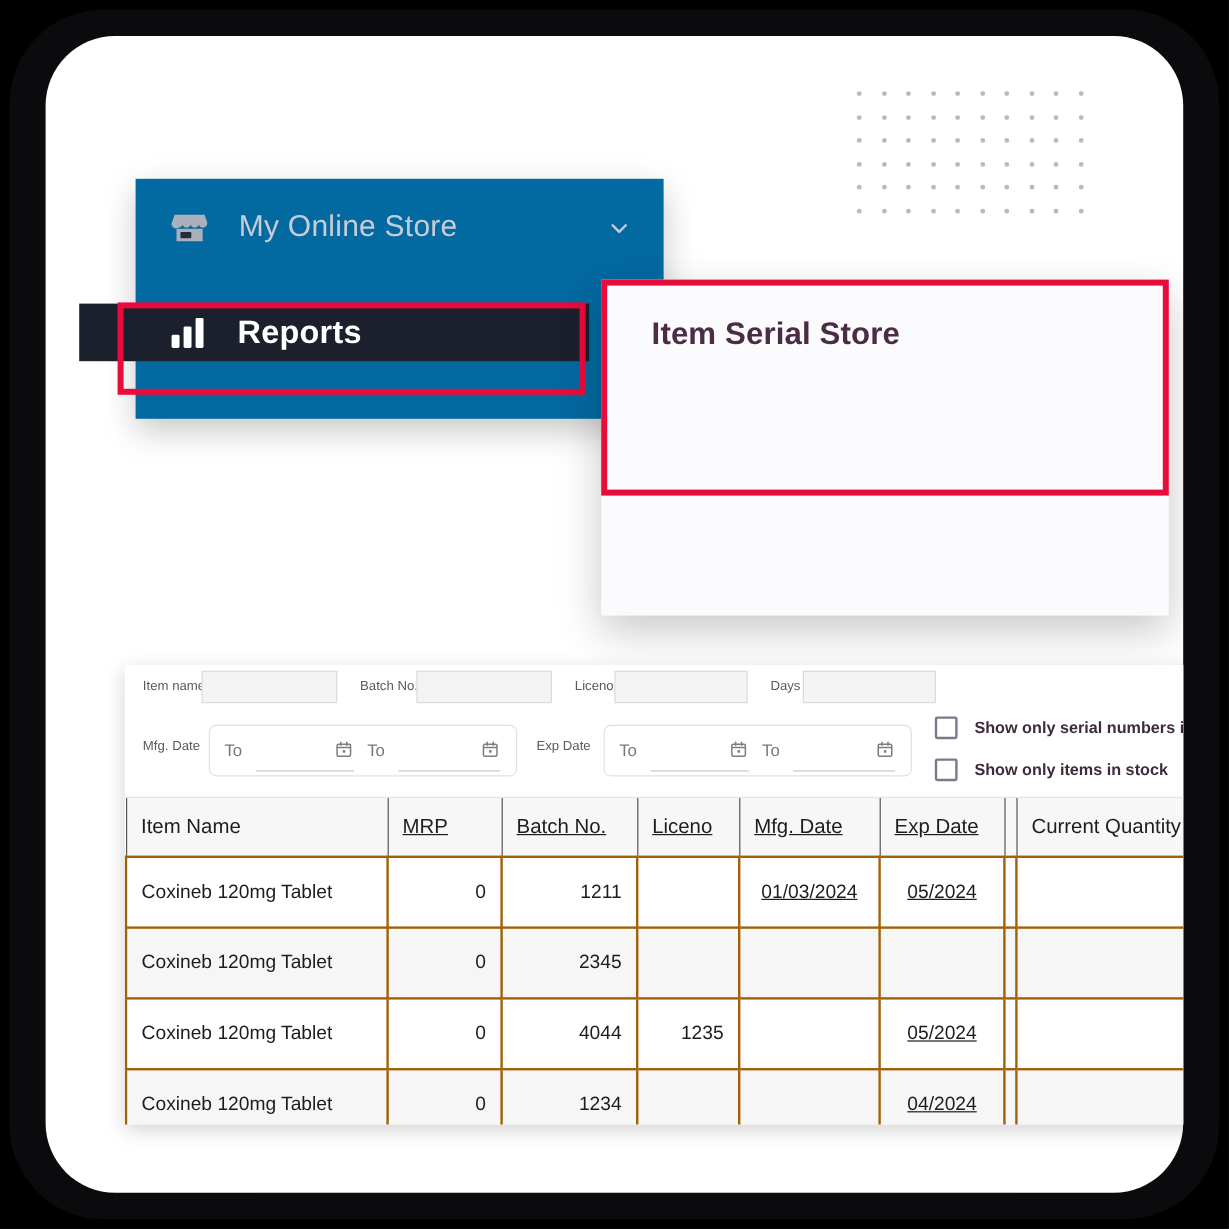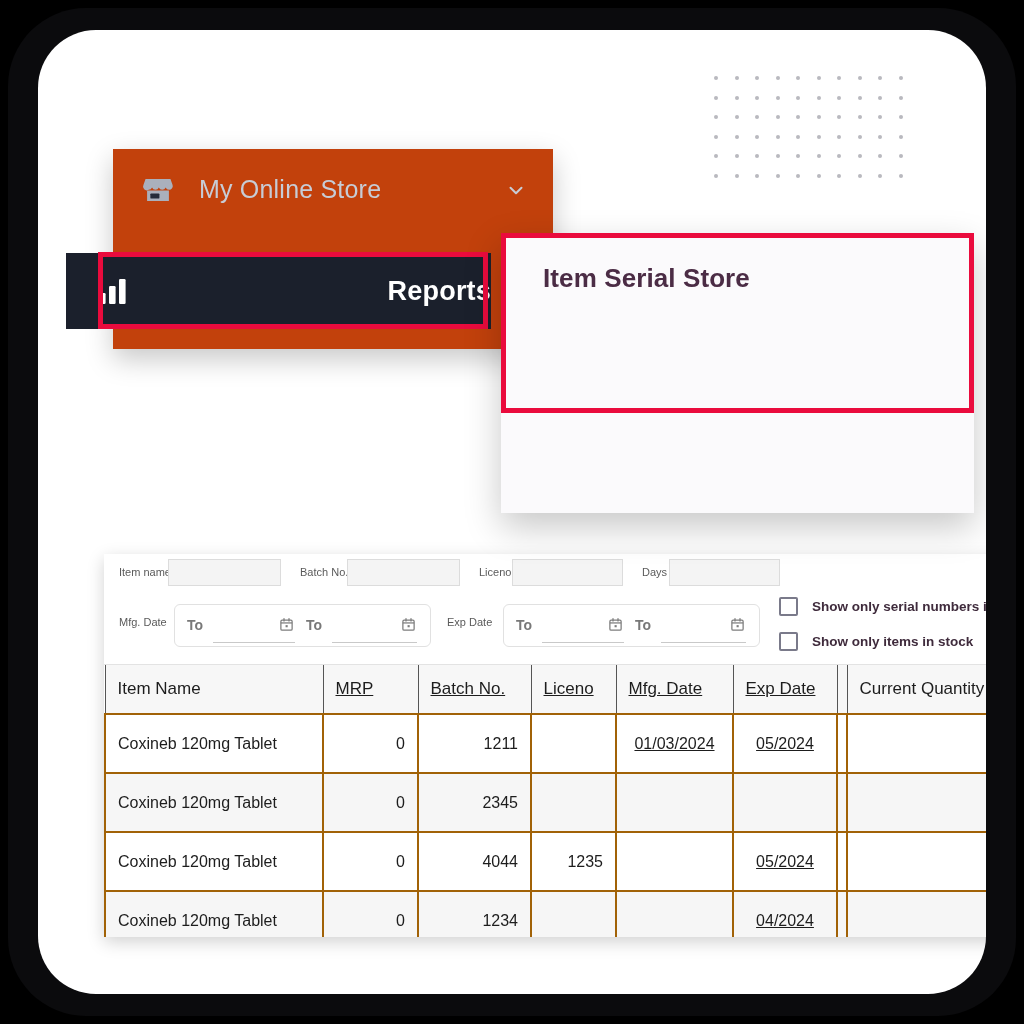--- a/index.html
+++ b/index.html
@@ -50,21 +50,21 @@
     background: #b9b9bf;
   }
 
   
   #sidebar {
     position: absolute;
     left: 75px;
     top: 119px;
     width: 440px;
     height: 200px;
-    background: #c2410c;
+    background: #0369a1;
     box-shadow: 0 10px 26px rgba(0,0,0,0.22);
   }
   #store-row {
     position: absolute;
     left: 0; top: 0;
     width: 440px;
     height: 81px;
     display: flex;
     align-items: center;
     box-sizing: border-box;
@@ -83,27 +83,26 @@
     letter-spacing: .2px;
     flex: 1 1 auto;
   }
   #store-chevron { width: 22px; height: 22px; flex: 0 0 22px; }
 
   #reports-row {
     position: absolute;
     left: -47px;
     top: 104px;
     width: 425px;
-    height: 76px;
+    height: 48px;
     background: #1b202c;
     display: flex;
     align-items: center;
     box-sizing: border-box;
-    padding-left: 32px;
-    justify-content: space-between;
+    padding-left: 76px;
   }
   #reports-highlight {
     position: absolute;
     left: 60px;
     top: 222px;
     width: 390px;
     height: 77px;
     border: 5px solid #ea0b3d;
     box-sizing: border-box;
     z-index: 6;
@@ -201,21 +200,20 @@
     position: absolute;
     border: 1px solid #e1e1e1;
     border-radius: 6px;
     box-sizing: border-box;
     background: #fff;
   }
   .dseg {
     position: absolute;
     top: 10px;
     height: 28px;
-    font-weight: bold;
   }
   .dseg .to {
     position: absolute;
     left: 0; top: 2px;
     color: #787878;
     font-size: 14px;
   }
   .dseg .uline {
     position: absolute;
     left: 26px;

